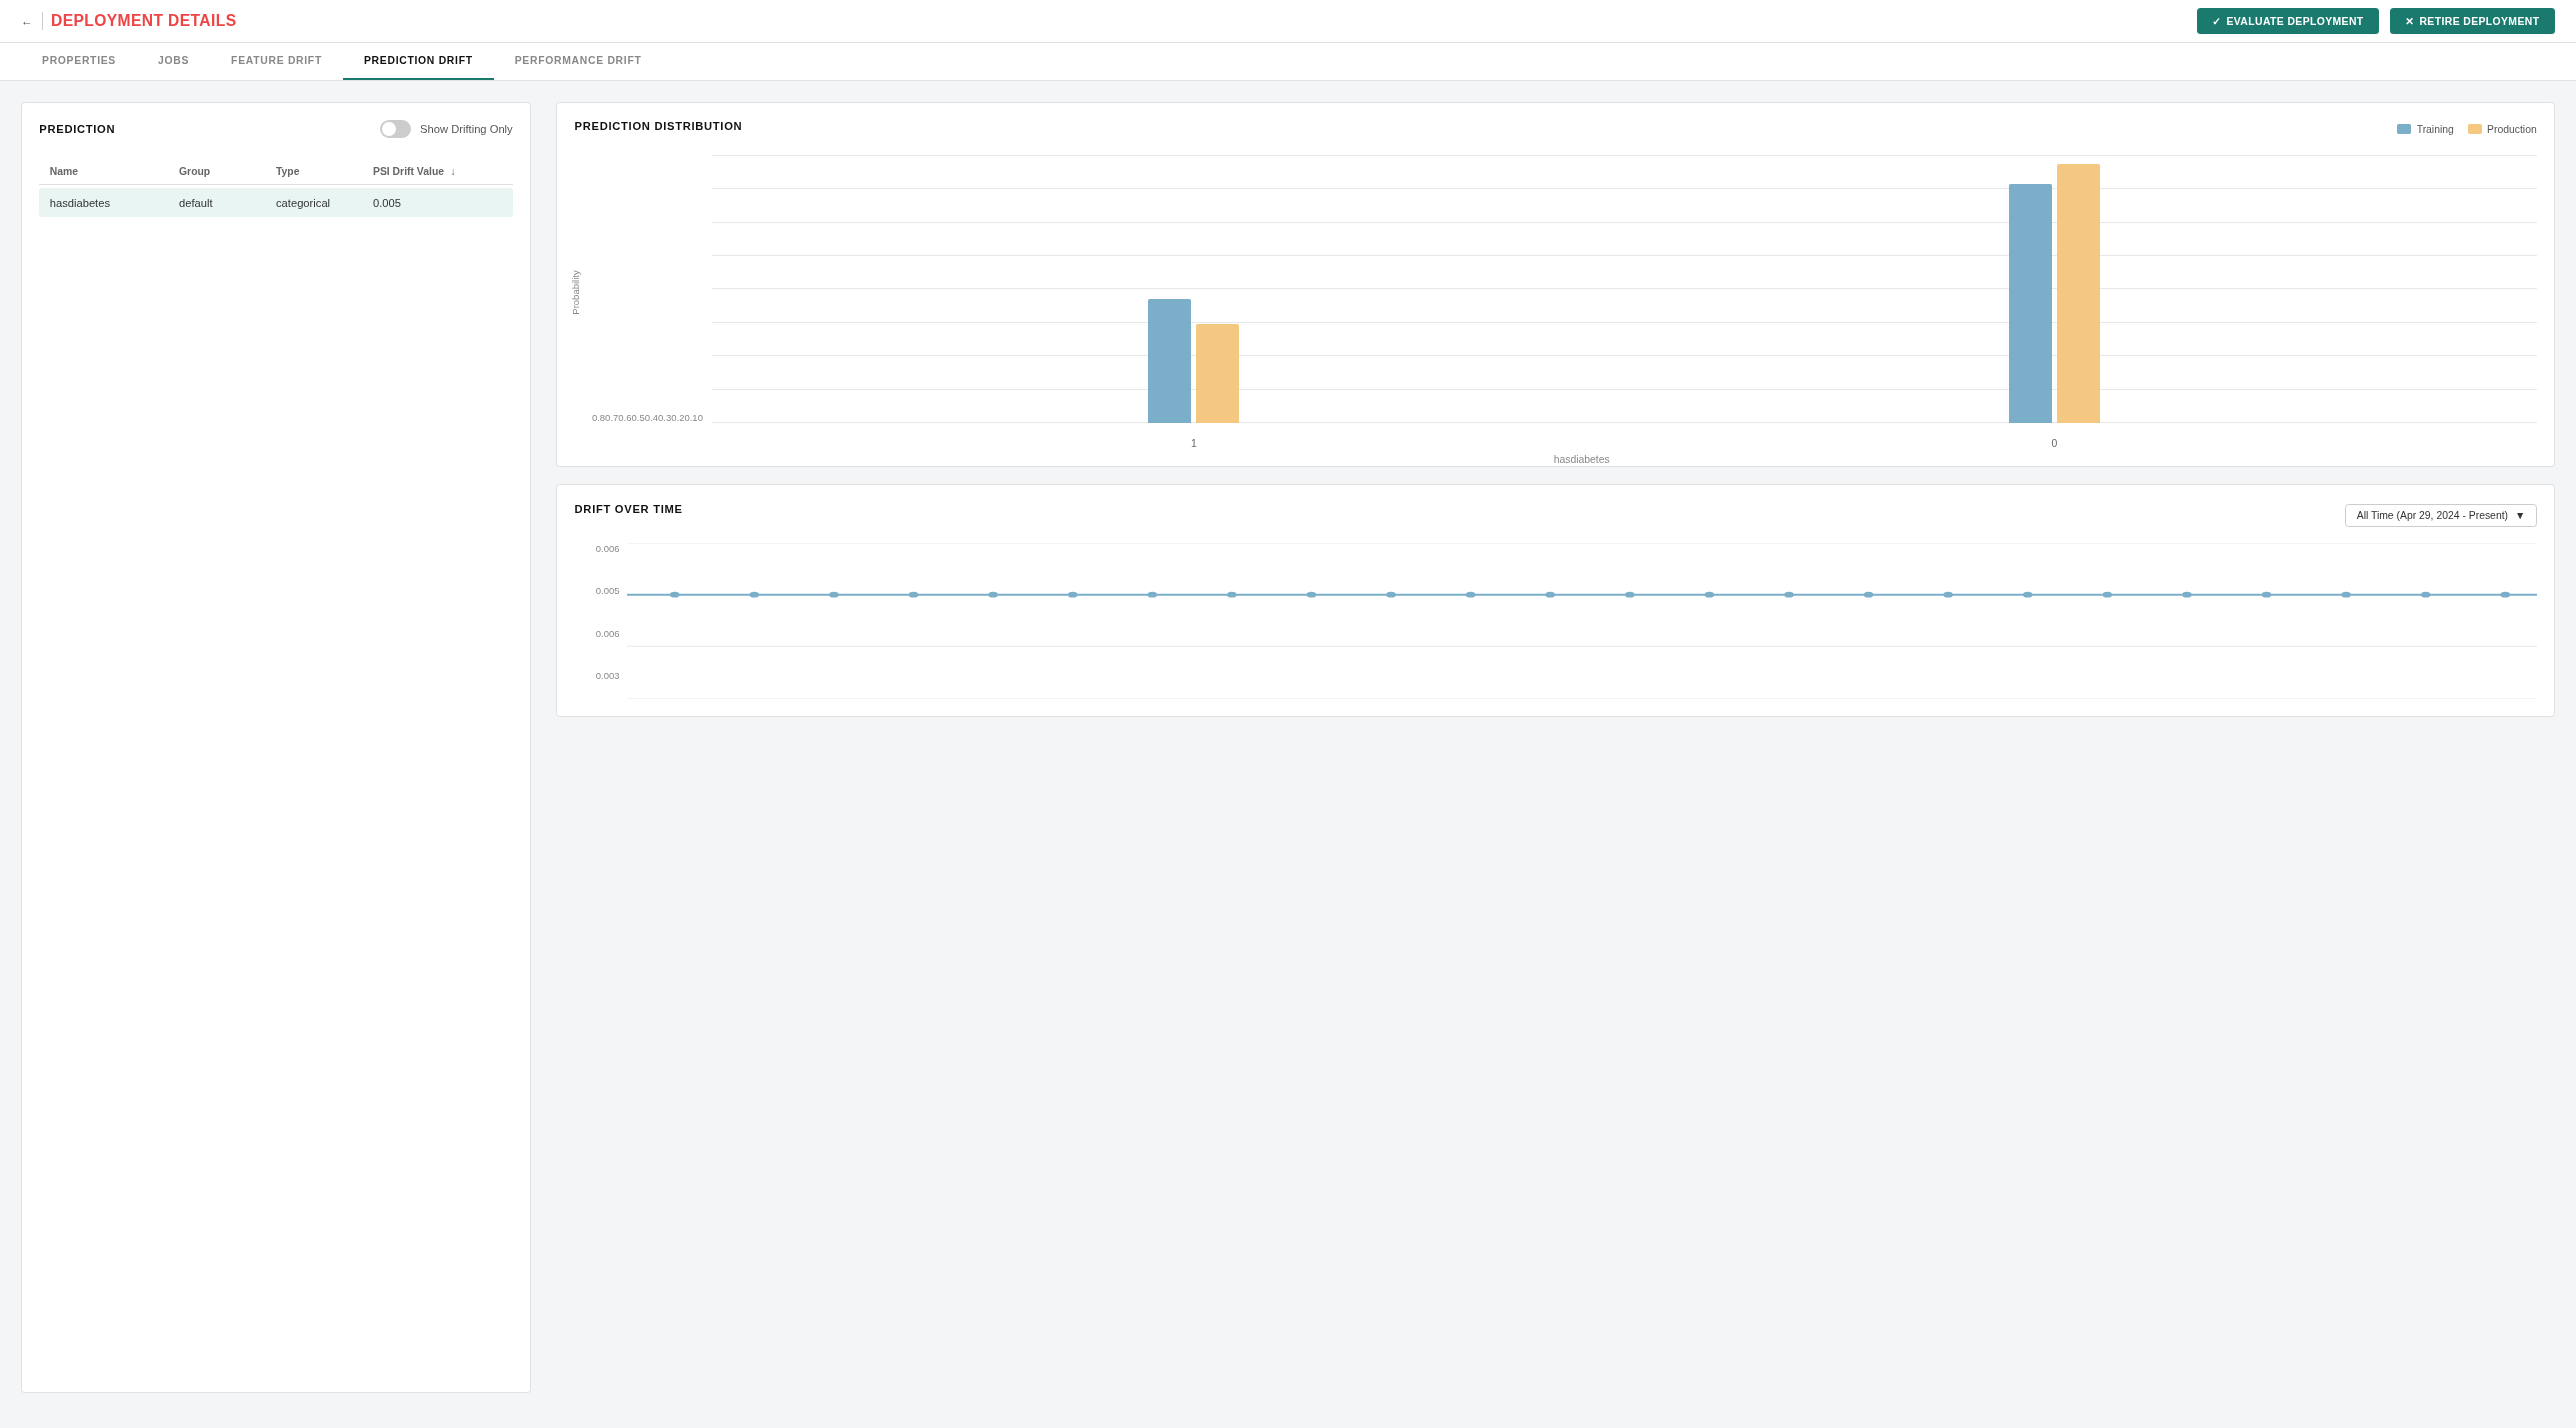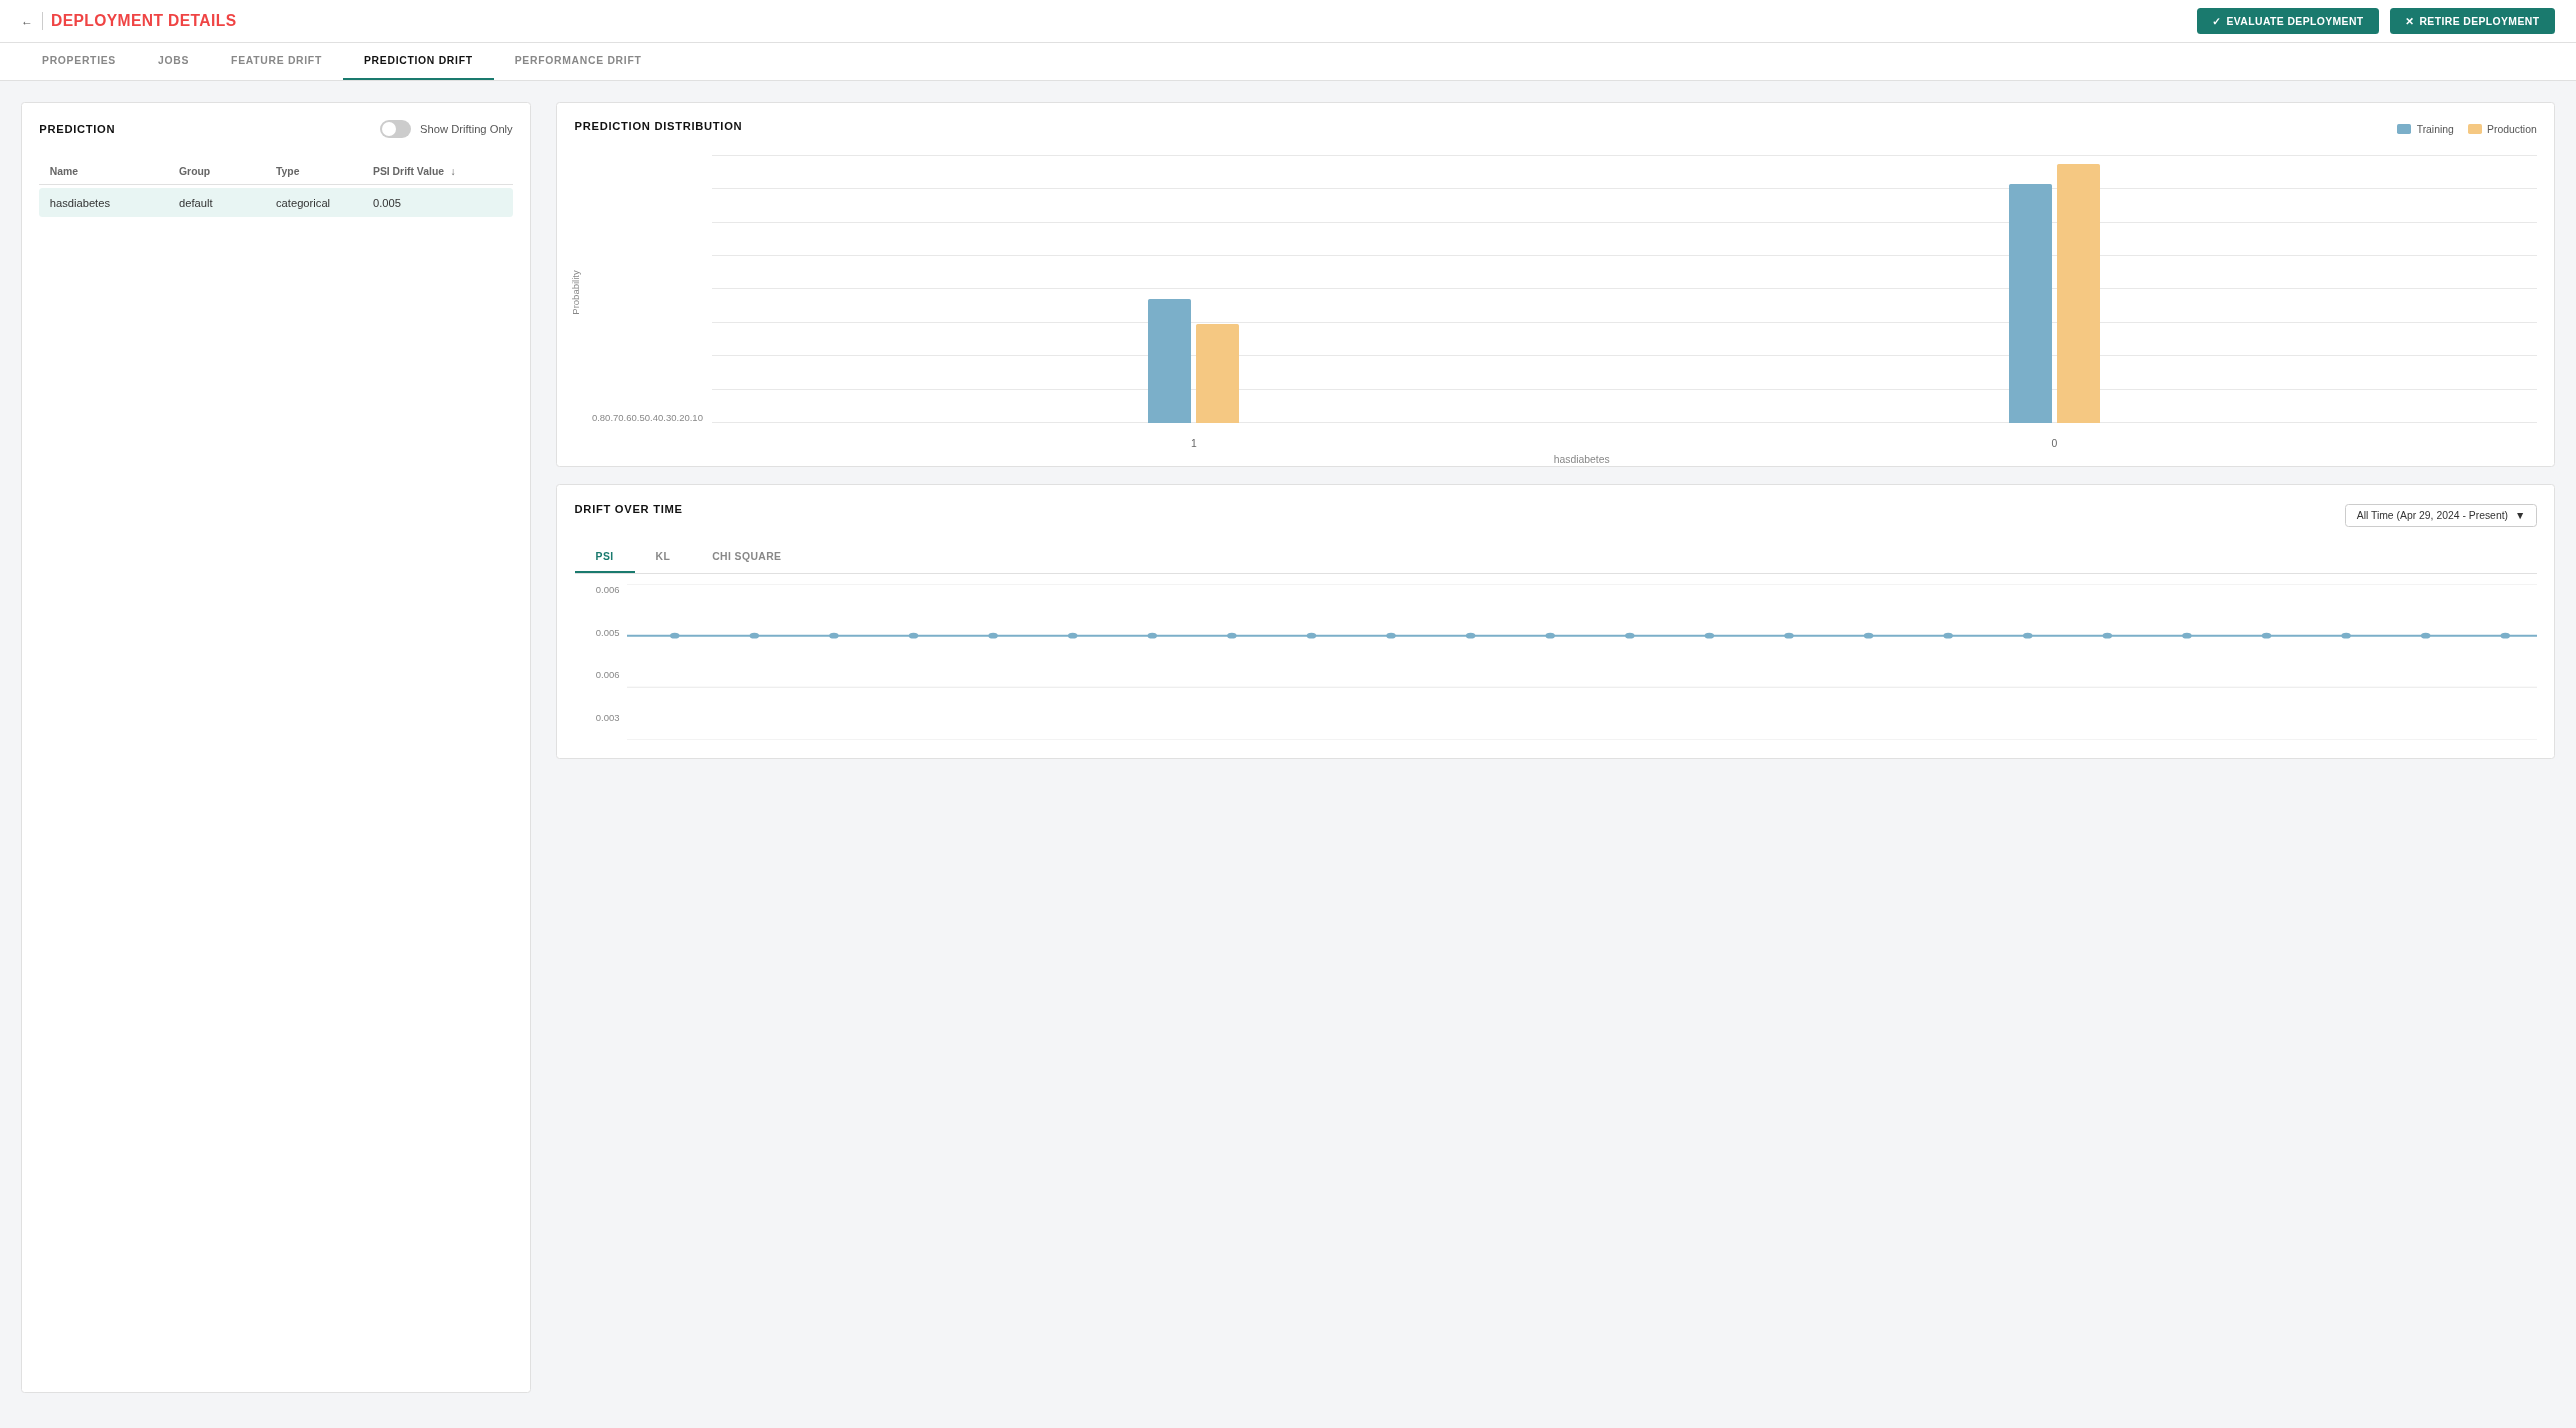--- a/index.html
+++ b/index.html
@@ -515,25 +515,20 @@
 
     <div class="chart-section">
       <div class="drift-header">
         <span class="section-title">DRIFT OVER TIME</span>
         <div class="time-select">
           <span>All Time (Apr 29, 2024 - Present)</span>
           <span>▼</span>
         </div>
       </div>
 
-      <div class="drift-tabs">
-        <div class="drift-tab active">PSI</div>
-        <div class="drift-tab">KL</div>
-        <div class="drift-tab">CHI SQUARE</div>
-      </div>
 
       <div class="line-chart-container">
         <div style="display:flex; height:100%;">
 
           <div style="width:52px; display:flex; flex-direction:column; justify-content:space-between; align-items:flex-end; padding-right:7px; padding-bottom:17.3px;">
             <span style="font-size:9.5px; color:#888;">0.006</span>
             <span style="font-size:9.5px; color:#888;">0.005</span>
             <span style="font-size:9.5px; color:#888;">0.006</span>
             <span style="font-size:9.5px; color:#888;">0.003</span>
           </div>

